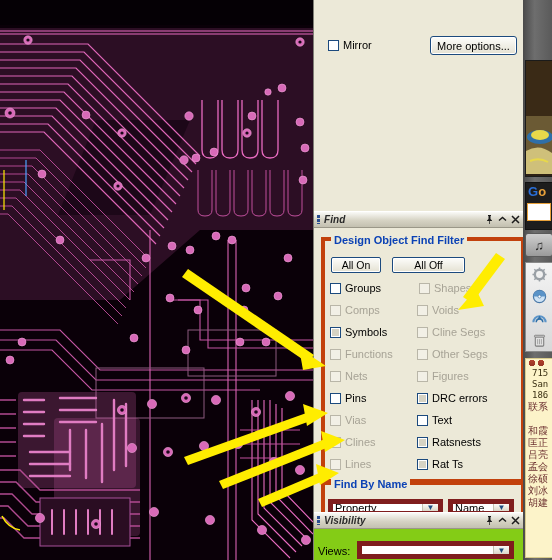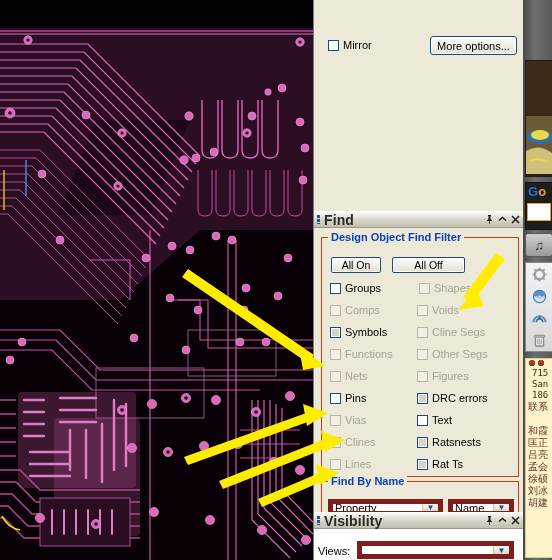--- a/index.html
+++ b/index.html
@@ -64,32 +64,32 @@
     position:relative;
   }
   .grip{
     width:3px;height:9px;flex:none;margin-right:4px;
     background:
       linear-gradient(#2a4d8f,#2a4d8f) 0 0/3px 3px no-repeat,
       linear-gradient(#2a4d8f,#2a4d8f) 0 4px/3px 3px no-repeat,
       linear-gradient(#2a4d8f,#2a4d8f) 0 8px/3px 1px no-repeat;
   }
   .panel-title .tt{
-    font-size:14px;font-weight:bold;color:#2a2a2a;flex:1;
-    line-height:12px;letter-spacing:0.1px;
+    font-size:10px;font-weight:bold;color:#2a2a2a;flex:1;
+    line-height:12px;letter-spacing:0.1px;font-style:italic;
   }
   .tb-ic{
     width:13px;height:13px;display:inline-flex;align-items:center;justify-content:center;
     color:#1b1b1b;font-size:10px;cursor:pointer;flex:none;
   }
 
   
   #find-pane{position:absolute;left:0;top:211px;width:210px;height:301px;background:#ece9d8;}
   .gbox{
-    position:absolute;border:1px solid #c2410c;background:transparent;
+    position:absolute;border:4px solid #c2410c;background:transparent;
   }
   .gbox > .gtitle{
     position:absolute;top:-7px;left:6px;background:#ece9d8;
     padding:0 3px;color:#0b42b5;font-size:11px;font-weight:bold;
     line-height:12px;white-space:nowrap;
   }
 
   .combo{
     position:absolute;background:#fff;border:5px solid #7f1d1d;
     box-sizing:border-box;display:flex;align-items:center;
@@ -98,21 +98,21 @@
   .combo .cv{flex:1;line-height:12px;white-space:nowrap;overflow:hidden;}
   .combo .carr{
     width:15px;height:100%;flex:none;
     background:linear-gradient(#fbfbf8,#dad7c8);
     border-left:1px solid #c3c0b0;
     display:flex;align-items:center;justify-content:center;
     color:#1c4a7e;font-size:8px;
   }
 
   
-  #vis-pane{position:absolute;left:0;top:512px;width:210px;height:48px;background:#ffffff;}
+  #vis-pane{position:absolute;left:0;top:512px;width:210px;height:48px;background:#84cc16;}
 
   
   #sidebar{
     position:absolute;left:523px;top:0;width:29px;height:560px;
     background:linear-gradient(90deg,#4a4a4a,#6e6e6e 40%,#5a5a5a);
     overflow:hidden;
   }
   .gadget{position:absolute;left:2px;width:26px;overflow:hidden;}
   #g-photo{top:60px;height:115px;background:#2d2115;border:1px solid #1b1b1b;}
   #g-google{top:182px;height:46px;background:#1d1d1d;border:1px solid #111;}

